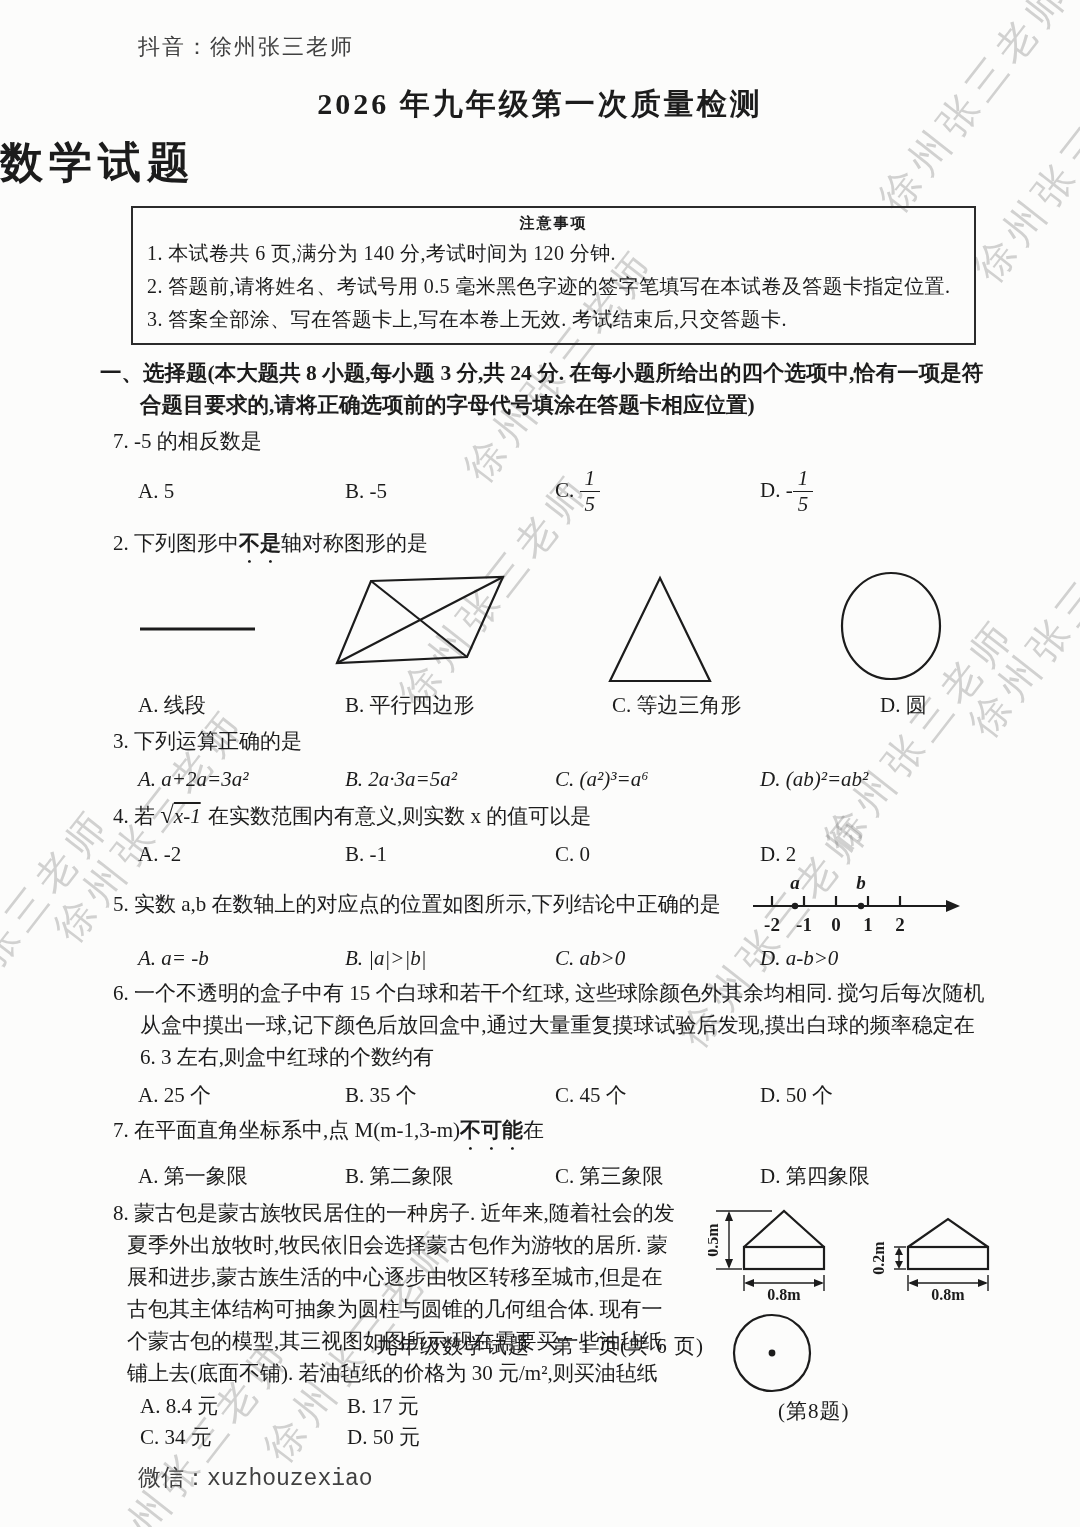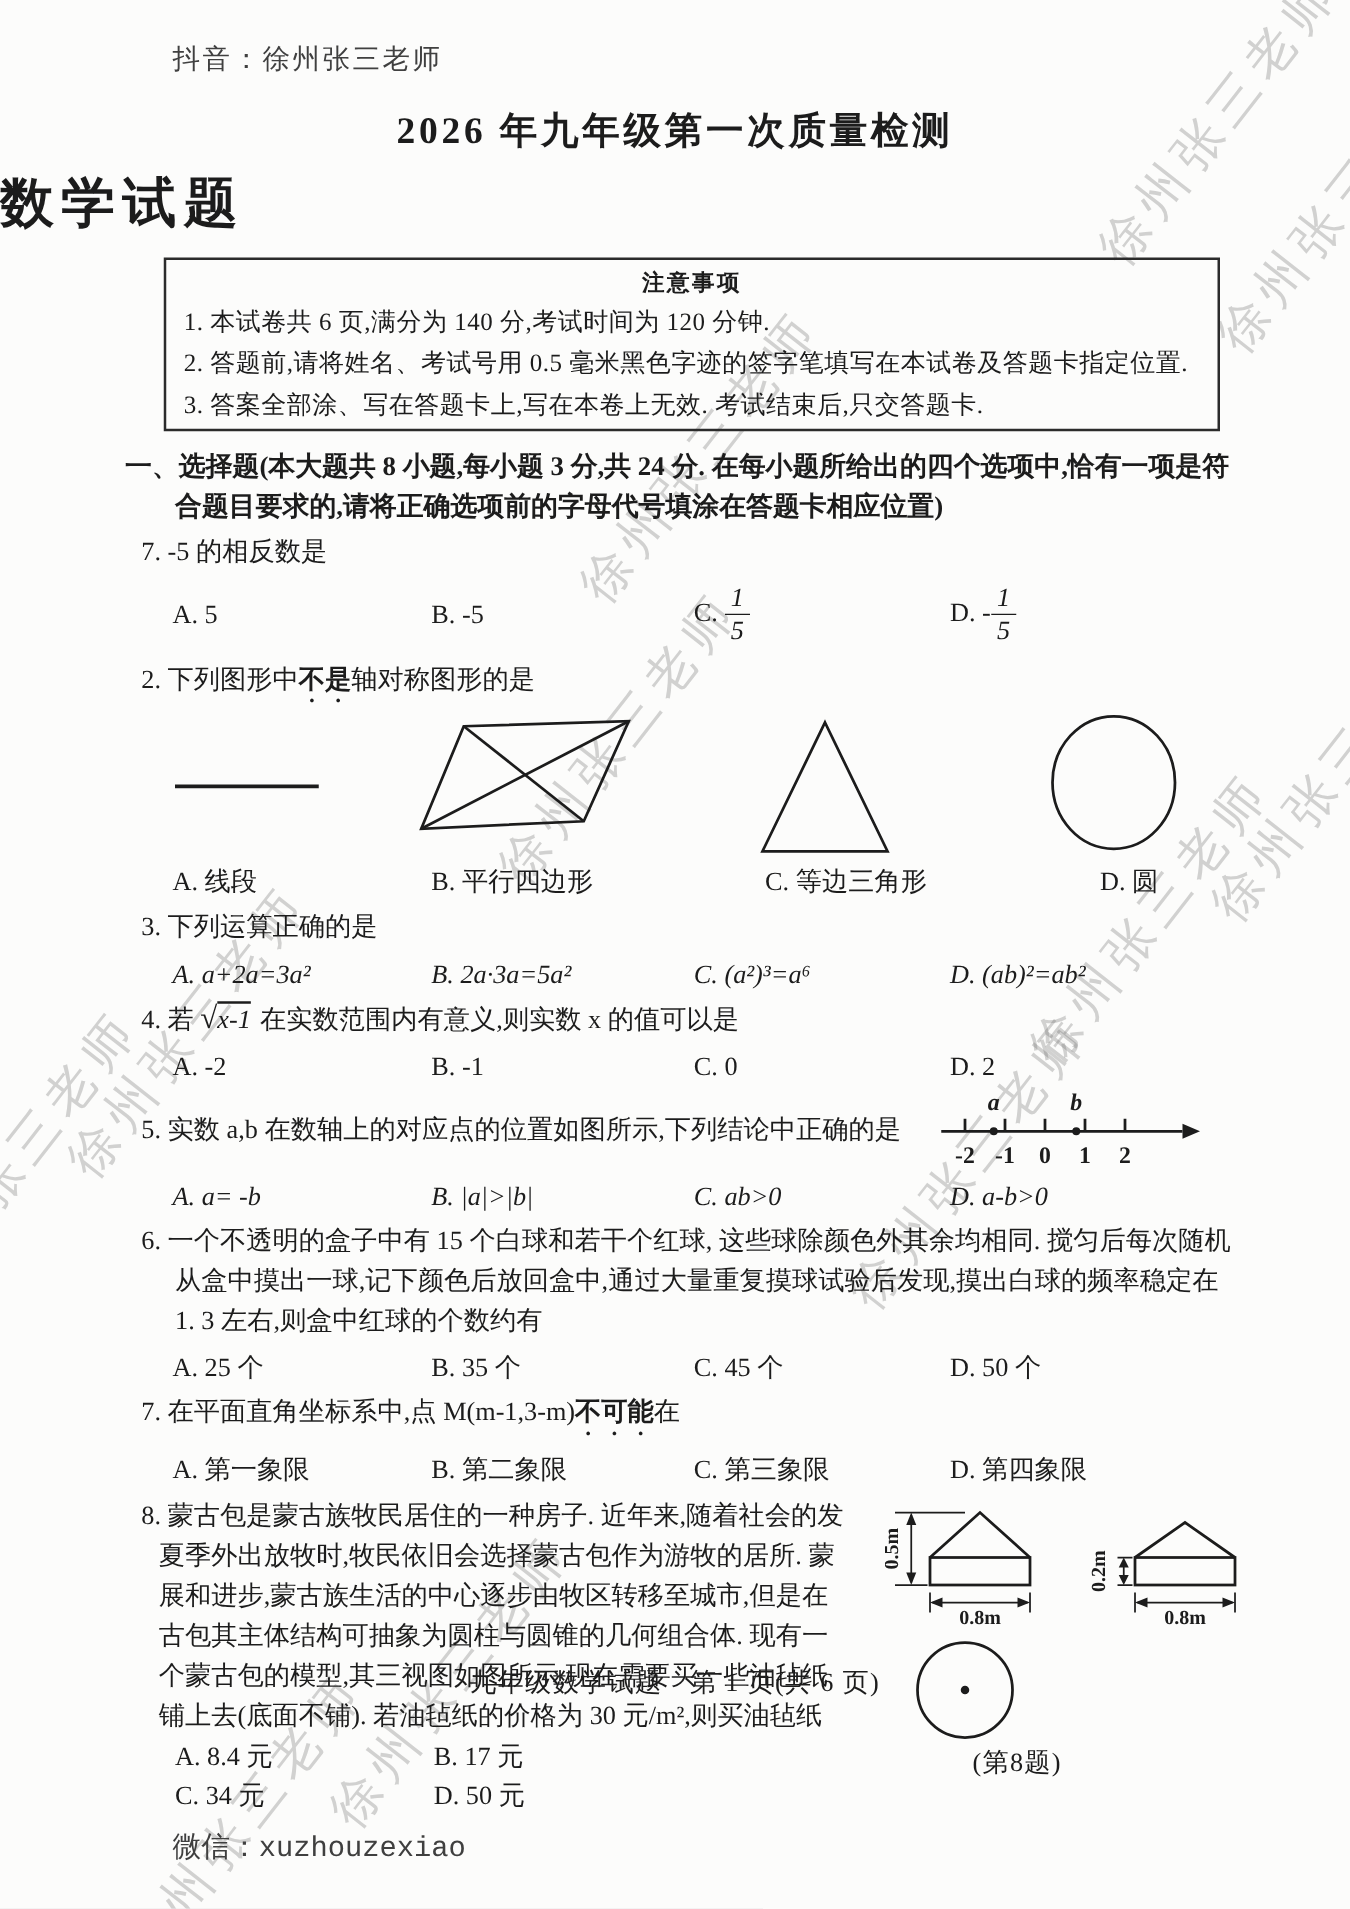--- a/index.html
+++ b/index.html
@@ -18,21 +18,21 @@
   }
   
   .douyin { position:absolute; left:138px; top:32px; font-size:22px; color:#404040; letter-spacing:2px; }
   .title  { position:absolute; left:0; top:84px; width:100%; text-align:center;
             font-size:30px; font-weight:700; letter-spacing:3px; }
   .subtitle { position:absolute; left:0; top:134px; width:100%; text-align:left;
             font-size:43px; font-weight:800; letter-spacing:6px; }
   
   .notice { position:absolute; left:131px; top:206px; width:845px; height:139px;
             border:2.5px solid #2b2b2b; padding:6px 14px 0 14px; }
-  .notice-title { text-align:center; font-size:18px; font-weight:700; letter-spacing:2px; margin-bottom:4px; }
+  .notice-title { text-align:center; font-size:15px; font-weight:700; letter-spacing:2px; margin-bottom:4px; }
   .notice-item { font-size:20px; line-height:33px; letter-spacing:0.4px; white-space:nowrap; }
   
   .main { position:absolute; left:100px; top:357px; width:890px; font-size:21px; }
   .sec-line { font-weight:700; font-size:21.5px; line-height:32px; white-space:nowrap; }
   .sec-line.cont { padding-left:40px; }
   .qtext { line-height:31px; margin-top:5px; padding-left:13px; white-space:nowrap; }
   .qcont { padding-left:40px; }
   .emph { font-weight:700;
           text-emphasis:filled dot #1c1c1c; -webkit-text-emphasis:filled dot #1c1c1c;
           text-emphasis-position:under left; -webkit-text-emphasis-position:under left; }
@@ -182,21 +182,21 @@
     </div>
     <div class="opts" style="margin-top:0">
       <span class="opt math">A. a= -b</span>
       <span class="opt math">B. |a|&gt;|b|</span>
       <span class="opt math">C. ab&gt;0</span>
       <span class="opt math">D. a-b&gt;0</span>
     </div>
 
     <div class="qtext">6. 一个不透明的盒子中有 15 个白球和若干个红球, 这些球除颜色外其余均相同. 搅匀后每次随机</div>
     <div class="qtext qcont" style="margin-top:1px">从盒中摸出一球,记下颜色后放回盒中,通过大量重复摸球试验后发现,摸出白球的频率稳定在</div>
-    <div class="qtext qcont" style="margin-top:1px">1. 3 左右,则盒中红球的个数约有</div>
+    <div class="qtext qcont" style="margin-top:1px">6. 3 左右,则盒中红球的个数约有</div>
     <div class="opts">
       <span class="opt">A. 25 个</span>
       <span class="opt">B. 35 个</span>
       <span class="opt">C. 45 个</span>
       <span class="opt">D. 50 个</span>
     </div>
 
     <div class="qtext"><span>7. 在平面直角坐标系中,点 M(m-1,3-m)</span><span class="emph">不可能</span><span>在</span></div>
     <div class="opts">
       <span class="opt">A. 第一象限</span>

